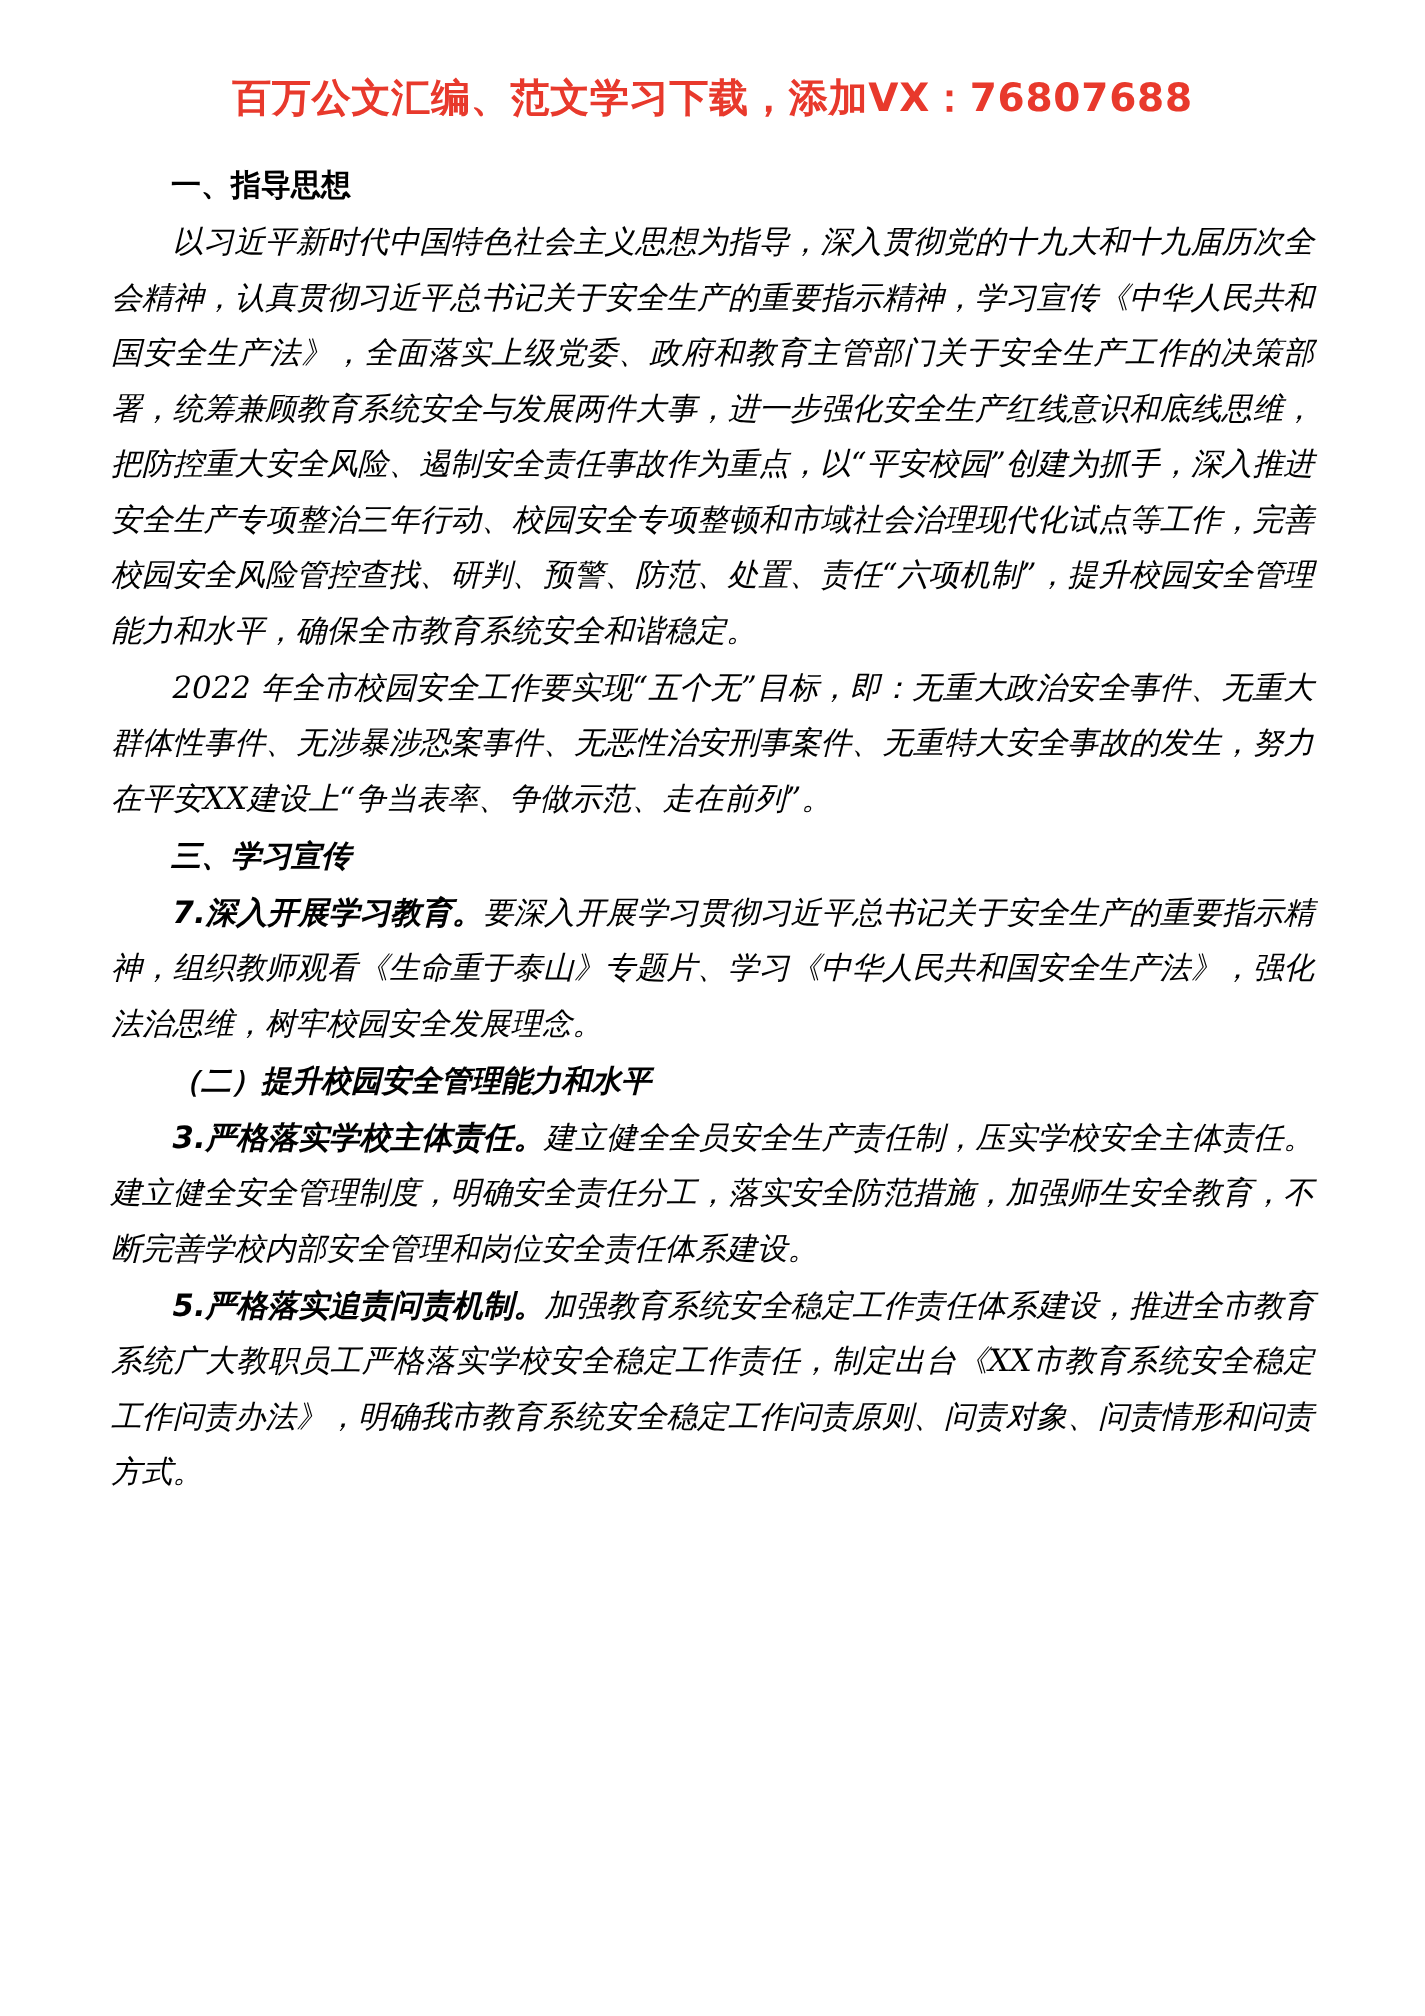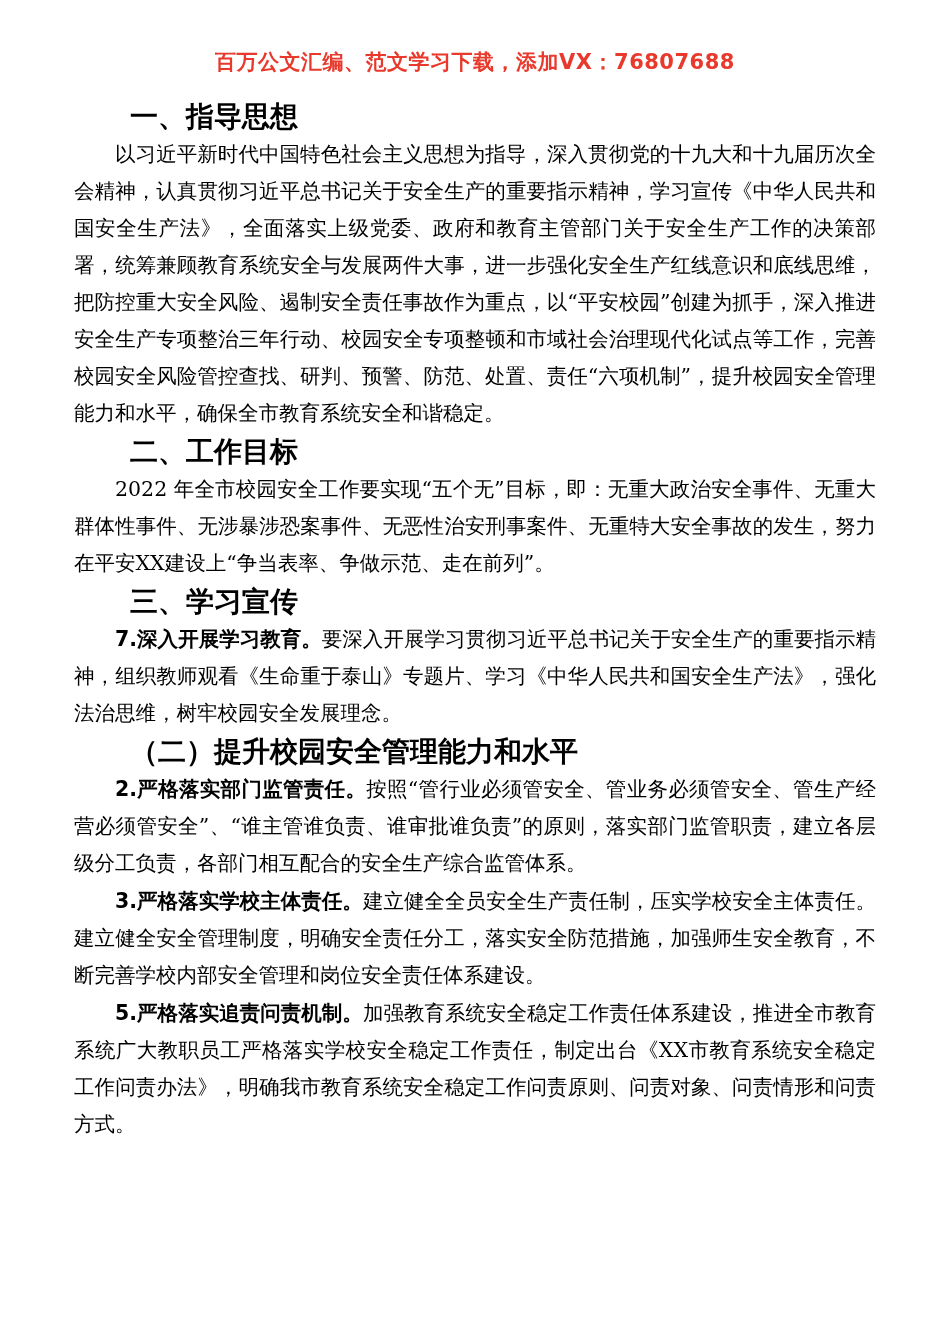--- a/index.html
+++ b/index.html
@@ -18,44 +18,45 @@
     width: 950px;
     min-height: 1344px;
     box-sizing: border-box;
     padding: 38px 74px 40px 74px;
     background: #ffffff;
   }
   .watermark {
     text-align: center;
     color: #e8392c;
     font-family: "DejaVu Sans", "Liberation Sans", sans-serif;
-    font-size: 21px;
+    font-size: 26px;
     font-weight: bold;
     letter-spacing: 0.5px;
     margin: 10px 0 22px 0;
     white-space: nowrap;
   }
   .doc-body {
     font-size: 20.5px;
     line-height: 37px;
     text-align: justify;
     text-justify: inter-ideograph;
   }
   p {
     margin: 0 0 0 0;
     padding: 0;
     text-indent: 2em;
   }
   p + p {
     margin-top: 1px;
+    font-style: italic;
   }
   .heading {
     font-weight: bold;
     font-family: "DejaVu Sans", "Liberation Sans", sans-serif;
-    font-size: 28px;
+    font-size: 20px;
   }
   .lead {
     font-weight: bold;
     font-family: "DejaVu Sans", "Liberation Sans", sans-serif;
   }
   .body-text {
     font-family: "DejaVu Serif", "Liberation Serif", serif;
   }
 </style>
 </head>
@@ -63,27 +64,25 @@
 
 <div class="page">
 
   <div class="watermark">百万公文汇编、范文学习下载，添加VX：76807688</div>
 
   <div class="doc-body">
 
     <p class="heading">一、指导思想</p>
     <p class="body-text">以习近平新时代中国特色社会主义思想为指导，深入贯彻党的十九大和十九届历次全会精神，认真贯彻习近平总书记关于安全生产的重要指示精神，学习宣传《中华人民共和国安全生产法》，全面落实上级党委、政府和教育主管部门关于安全生产工作的决策部署，统筹兼顾教育系统安全与发展两件大事，进一步强化安全生产红线意识和底线思维，把防控重大安全风险、遏制安全责任事故作为重点，以“平安校园”创建为抓手，深入推进安全生产专项整治三年行动、校园安全专项整顿和市域社会治理现代化试点等工作，完善校园安全风险管控查找、研判、预警、防范、处置、责任“六项机制”，提升校园安全管理能力和水平，确保全市教育系统安全和谐稳定。</p>
 
-    <p class="heading">二、工作目标</p>
     <p class="body-text">2022 年全市校园安全工作要实现“五个无”目标，即：无重大政治安全事件、无重大群体性事件、无涉暴涉恐案事件、无恶性治安刑事案件、无重特大安全事故的发生，努力在平安XX建设上“争当表率、争做示范、走在前列”。</p>
 
     <p class="heading">三、学习宣传</p>
 
     <p><span class="lead">7.深入开展学习教育。</span><span class="body-text">要深入开展学习贯彻习近平总书记关于安全生产的重要指示精神，组织教师观看《生命重于泰山》专题片、学习《中华人民共和国安全生产法》，强化法治思维，树牢校园安全发展理念。</span></p>
 
     <p class="heading">（二）提升校园安全管理能力和水平</p>
-    <p><span class="lead">2.严格落实部门监管责任。</span><span class="body-text">按照“管行业必须管安全、管业务必须管安全、管生产经营必须管安全”、“谁主管谁负责、谁审批谁负责”的原则，落实部门监管职责，建立各层级分工负责，各部门相互配合的安全生产综合监管体系。</span></p>
     <p><span class="lead">3.严格落实学校主体责任。</span><span class="body-text">建立健全全员安全生产责任制，压实学校安全主体责任。建立健全安全管理制度，明确安全责任分工，落实安全防范措施，加强师生安全教育，不断完善学校内部安全管理和岗位安全责任体系建设。</span></p>
     <p><span class="lead">5.严格落实追责问责机制。</span><span class="body-text">加强教育系统安全稳定工作责任体系建设，推进全市教育系统广大教职员工严格落实学校安全稳定工作责任，制定出台《XX市教育系统安全稳定工作问责办法》，明确我市教育系统安全稳定工作问责原则、问责对象、问责情形和问责方式。</span></p>
 
   </div>
 
 </div>
 
 </body></html>

